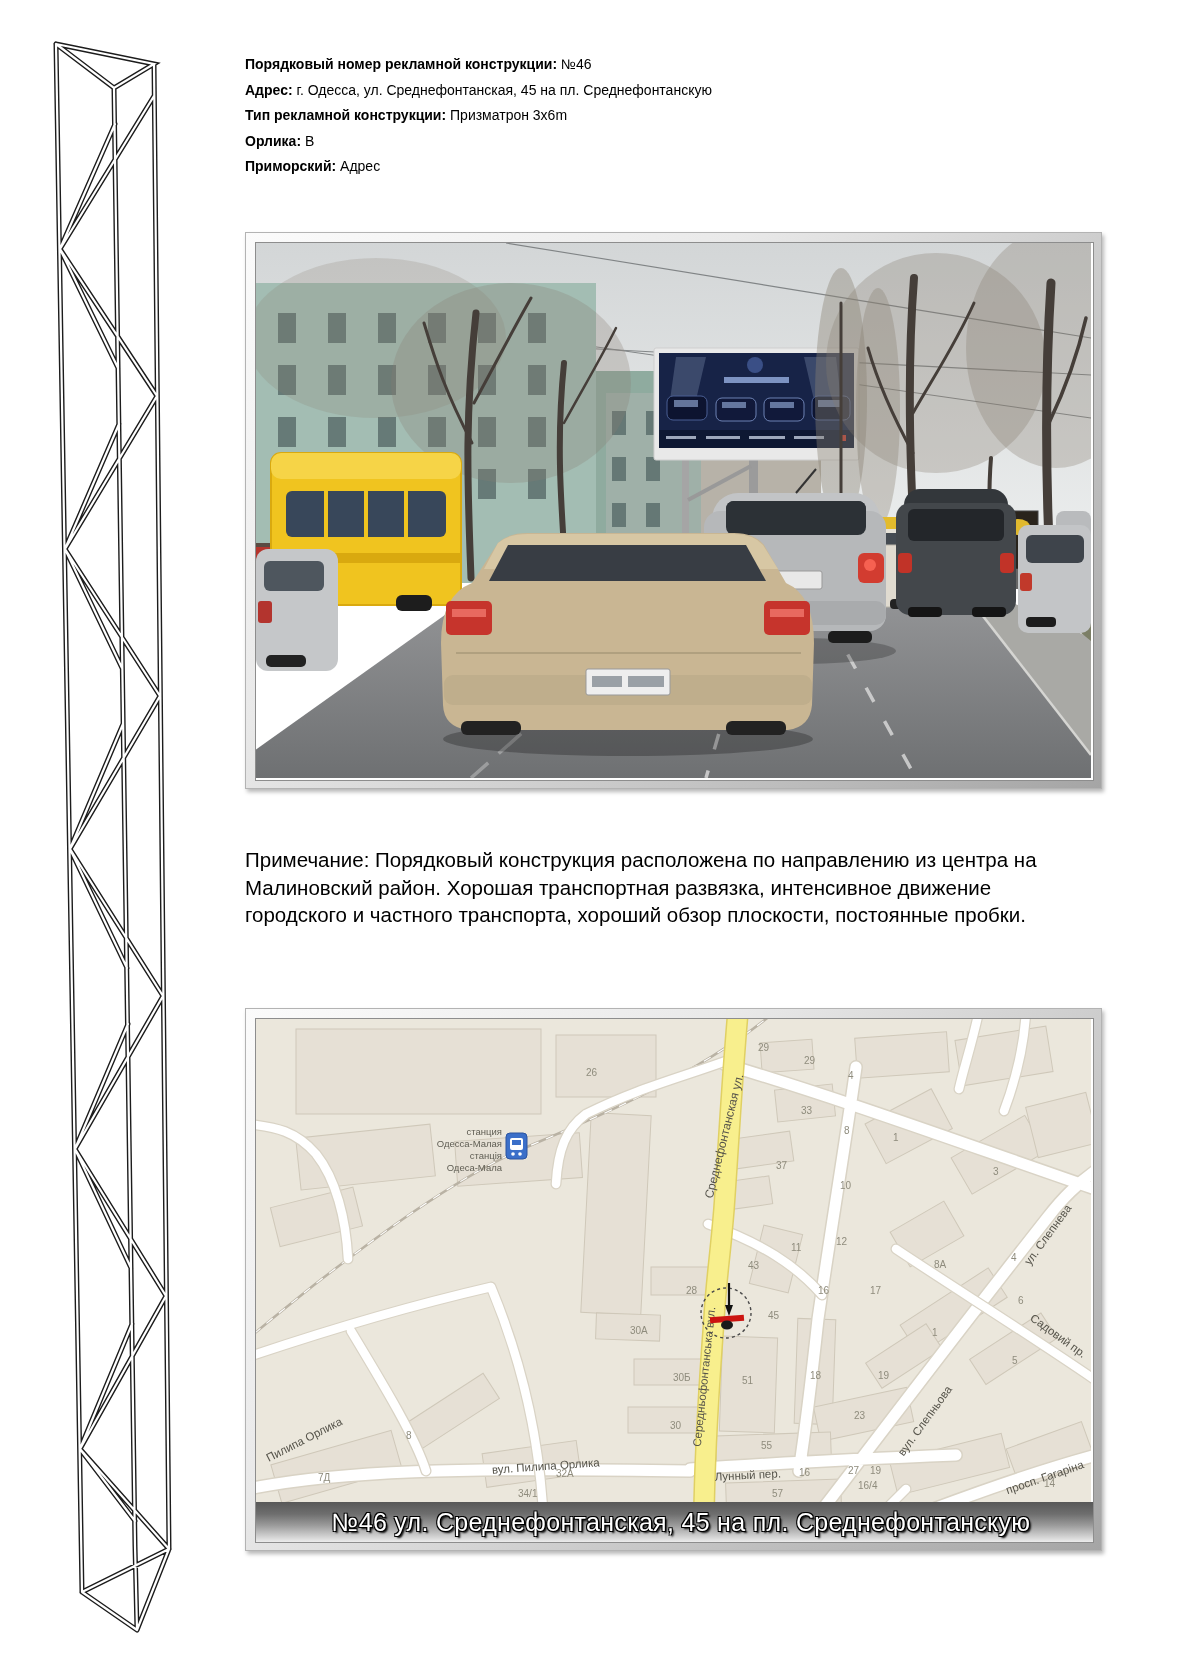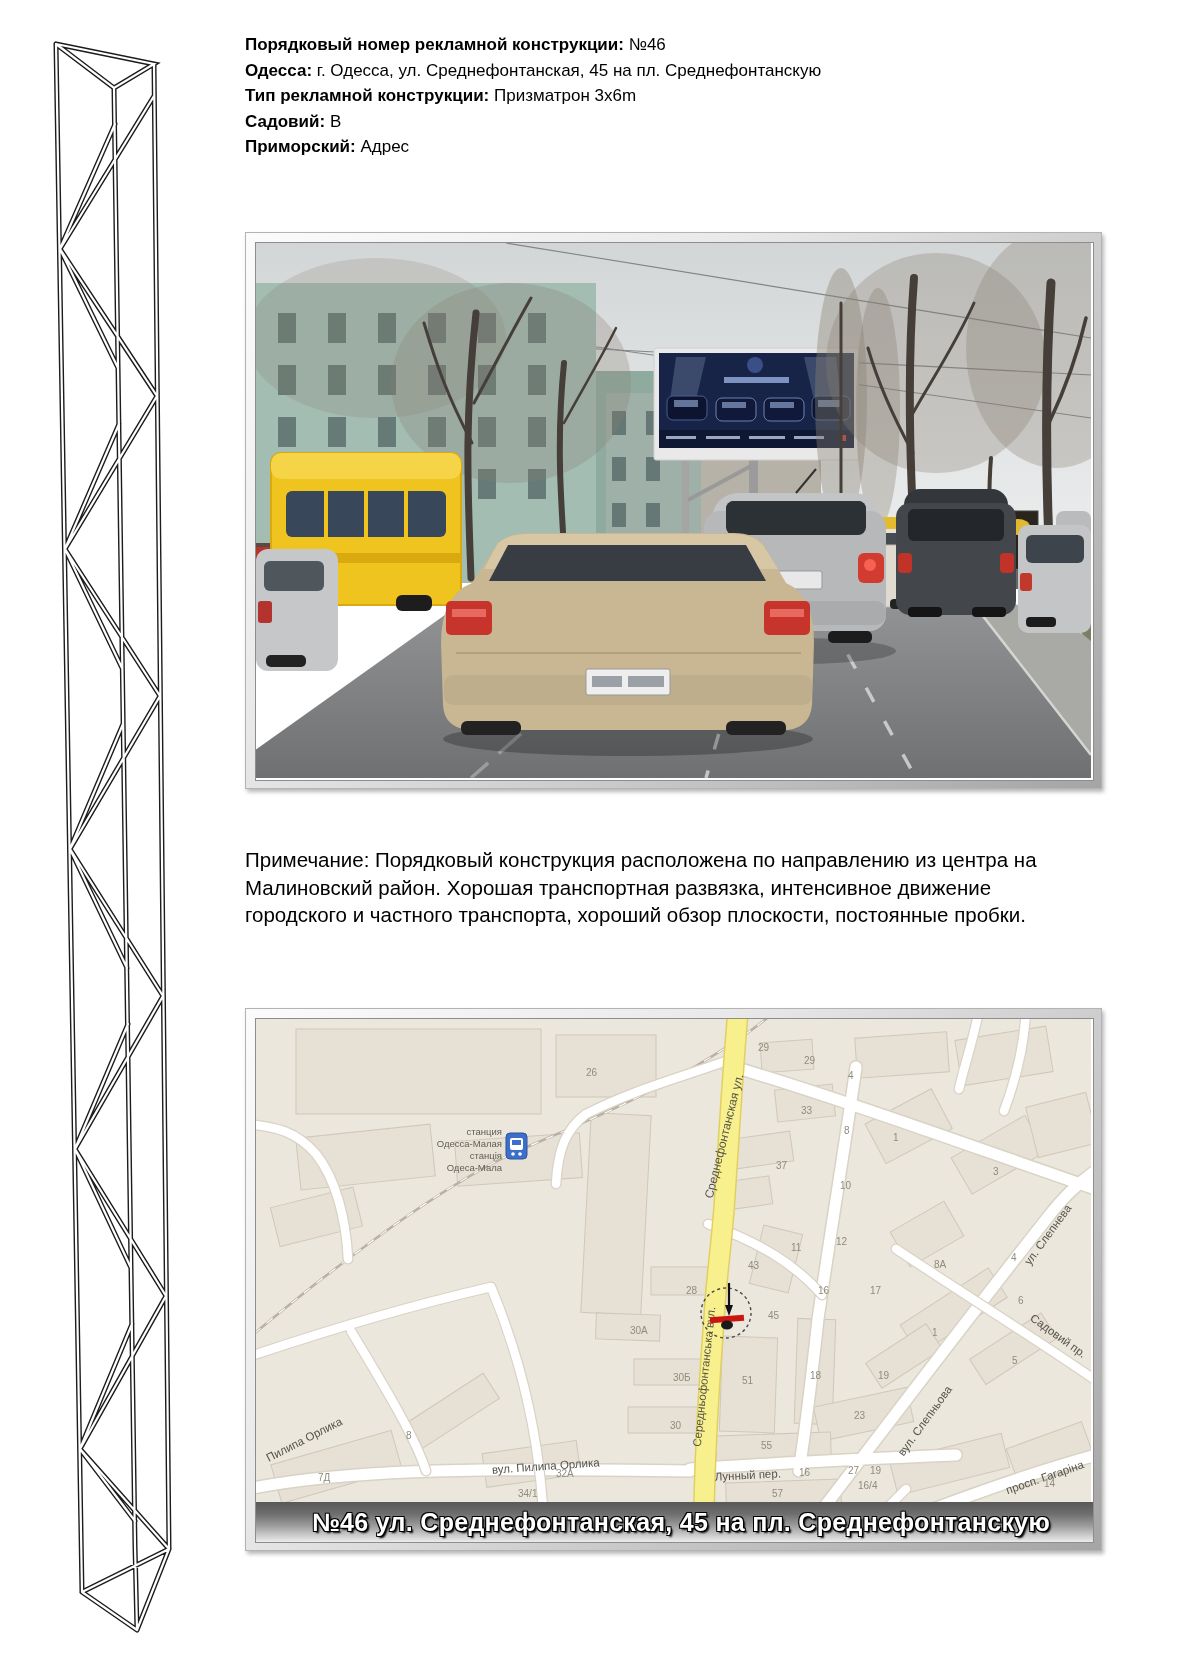--- a/index.html
+++ b/index.html
@@ -2,35 +2,35 @@
 <html><head>
 <meta charset="utf-8">
 <style>
   html,body{margin:0;padding:0;background:#ffffff;}
   .page{position:relative;width:1181px;height:1675px;background:#fff;overflow:hidden;
         font-family:"Liberation Sans",sans-serif;color:#000;}
   .truss{position:absolute;left:36px;top:34px;}
   .tb{stroke:#1c1c1c;stroke-width:5;fill:none;stroke-linecap:round;}
   .tw{stroke:#ffffff;stroke-width:2.2;fill:none;stroke-linecap:round;}
   .content{position:absolute;left:245px;top:0;width:857px;}
-  .hdr{position:absolute;top:32px;left:0;width:830px;font-size:17px;line-height:25.5px;}
+  .hdr{position:absolute;top:52px;left:0;width:830px;font-size:14px;line-height:25.5px;}
   .hdr .hl{font-weight:bold;}
   .frame{position:absolute;left:0;box-sizing:border-box;border:1px solid #b3b3b3;
          background:linear-gradient(135deg,#fbfbfb 0%,#e9e9e9 35%,#a5a5a5 100%);
          padding:9px;box-shadow:1.5px 2.5px 4px rgba(0,0,0,.28);}
   .frame-inner{width:100%;height:100%;border:1px solid #8d8d8d;background:#fff;
                position:relative;overflow:hidden;}
   .photo-frame{top:232px;width:857px;height:557px;}
   .map-frame{top:1008px;width:857px;height:543px;}
   .note{position:absolute;top:846px;left:0;width:800px;font-size:20.5px;line-height:27.5px;}
   .note .b{font-weight:normal;}
   .caption{position:absolute;left:0;bottom:0;width:850px;height:40px;
            background:linear-gradient(180deg,#585858 0%,#6e6e6e 30%,#9a9a9a 58%,#ececec 100%);
            display:flex;align-items:center;justify-content:center;
-           font-size:25px;font-weight:bold;color:#ffffff;letter-spacing:.3px;
+           font-size:25px;font-weight:normal;color:#ffffff;letter-spacing:.3px;
            text-shadow:-1px -1px 0 #000,1px -1px 0 #000,-1px 1px 0 #000,1px 1px 0 #000,2px 2px 2px #000;}
   svg text{font-family:"Liberation Sans",sans-serif;}
   .bn{font-size:10px;fill:#8f8c7d;}
   .sl{font-size:11.5px;fill:#55534a;text-anchor:middle;}
   .stl{font-size:9.5px;fill:#5f5d53;text-anchor:end;}
   .rc{stroke:#d9d3c5;fill:none;stroke-linecap:round;}
   .rw{stroke:#ffffff;fill:none;stroke-linecap:round;}
   .bld{fill:#e6e0d5;stroke:#cfc8b9;stroke-width:1;}
 </style>
 </head>
@@ -40,23 +40,23 @@
 
   <svg class="truss" width="152" height="1600" viewBox="0 0 152 1600">
     <path class="tb" d="M20,10 L46,1558 M118,30 L133,1515 M78,54 L99,1512 M20,10 L118,30 L78,54 L20,10 M46,1558 L133,1515 M133,1515 L101,1596 M101,1596 L46,1558 M99,1512 L101,1596 M24,215 L118,62 M24,215 L79,90 M24,215 L121,362 M24,215 L82,334 M29,515 L121,362 M29,515 L83,390 M29,515 L124,662 M29,515 L86,634 M34,815 L124,662 M34,815 L87,690 M34,815 L127,962 M34,815 L91,934 M39,1115 L127,962 M39,1115 L92,990 M39,1115 L130,1262 M39,1115 L95,1234 M44,1415 L130,1262 M44,1415 L96,1290 M44,1415 L133,1515 M44,1415 L99,1487"></path>
     <path class="tw" d="M20,10 L46,1558 M118,30 L133,1515 M78,54 L99,1512 M20,10 L118,30 L78,54 L20,10 M46,1558 L133,1515 M133,1515 L101,1596 M101,1596 L46,1558 M99,1512 L101,1596 M24,215 L118,62 M24,215 L79,90 M24,215 L121,362 M24,215 L82,334 M29,515 L121,362 M29,515 L83,390 M29,515 L124,662 M29,515 L86,634 M34,815 L124,662 M34,815 L87,690 M34,815 L127,962 M34,815 L91,934 M39,1115 L127,962 M39,1115 L92,990 M39,1115 L130,1262 M39,1115 L95,1234 M44,1415 L130,1262 M44,1415 L96,1290 M44,1415 L133,1515 M44,1415 L99,1487"></path>
   </svg>
 
   <div class="content">
 
     <div class="hdr">
       <div><span class="hl">Порядковый номер рекламной конструкции:</span> <span>№46</span></div>
-      <div><span class="hl">Одесса:</span> <span>г. Одесса, ул. Среднефонтанская, 45 на пл. Среднефонтанскую</span></div>
+      <div><span class="hl">Адрес:</span> <span>г. Одесса, ул. Среднефонтанская, 45 на пл. Среднефонтанскую</span></div>
       <div><span class="hl">Тип рекламной конструкции:</span> <span>Призматрон 3x6m</span></div>
-      <div><span class="hl">Садовий:</span> <span>B</span></div>
+      <div><span class="hl">Орлика:</span> <span>B</span></div>
       <div><span class="hl">Приморский:</span> <span>Адрес</span></div>
     </div>
 
     <div class="frame photo-frame">
       <div class="frame-inner">
         <svg width="835" height="535" viewBox="0 0 835 535">
           <defs>
             <linearGradient id="sky" x1="0" y1="0" x2="0" y2="1">
               <stop offset="0" stop-color="#d3d6d7"></stop>
                 <stop offset="1" stop-color="#eef0f0"></stop>

